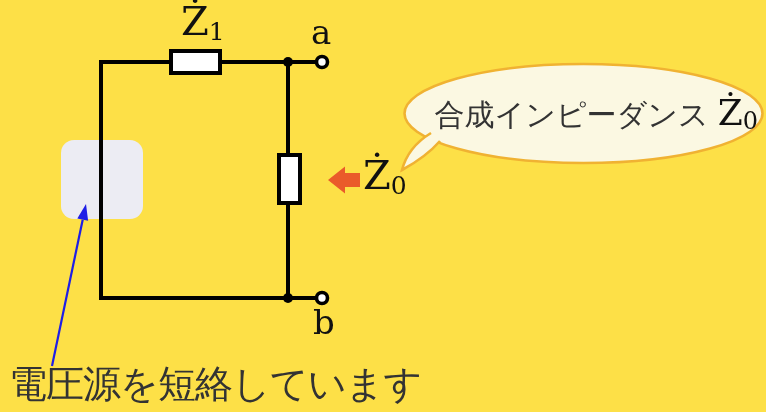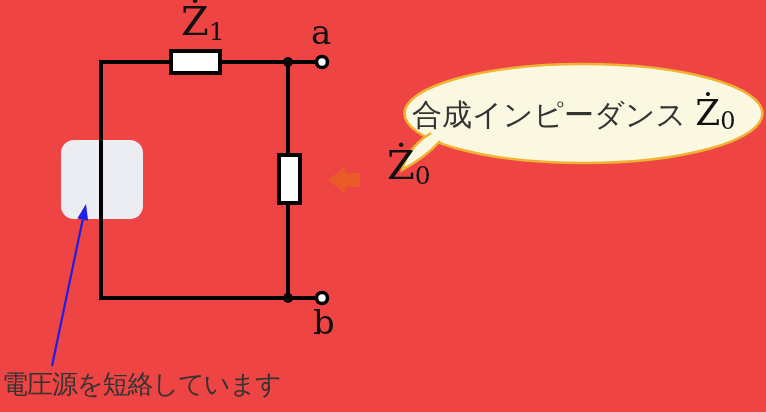--- a/index.html
+++ b/index.html
@@ -1,20 +1,20 @@
 <!DOCTYPE html>
 <html style="--wire: #000000; --resistor_fill: #ffffff; --short_box: #ececf3; --orange_arrow: #ea5b2a; --blue_arrow: #1e1ee6; --bubble_fill: #fbf8e2; --bubble_border: #f0b232; --text: #333333;"><head>
 <meta charset="utf-8">
 <style>
   html, body { margin: 0; padding: 0; background: #ffffff; }
   .stage {
     position: relative;
     width: 766px;
     height: 412px;
-    background: #ef4444;
+    background: #fde047;
     overflow: hidden;
     font-family: "Liberation Sans", sans-serif;
     text-decoration: underline;
   }
   .stage svg { position: absolute; left: 0; top: 0; }
 
   
   .wire      { fill: none; stroke: var(--wire); stroke-width: 4; }
   .resistor  { fill: var(--resistor_fill); stroke: var(--wire); stroke-width: 4; }
   .dot       { fill: var(--wire); }
@@ -33,33 +33,33 @@
     line-height: 1;
     white-space: nowrap;
   }
   .zfont { font-size: 40px; }
   .zsub  { font-size: 25px; vertical-align: -0.18em; }
   .ab    { font-size: 34px; }
 
   .bubbletext {
     position: absolute;
     left: 412px; top: 93px; width: 346px;
-    text-align: left;
+    text-align: right;
     line-height: 40px;
     font-size: 30px;
     color: var(--text);
     white-space: nowrap;
   }
   .bubbletext .bz    { font-family: "DejaVu Serif", serif; font-size: 36px; color: #111111; margin-left: 9px; }
   .bubbletext .bzsub { font-family: "DejaVu Serif", serif; font-size: 24px; vertical-align: -0.18em; color: #111111; }
 
   .caption {
     position: absolute;
-    left: 2px; top: 364px;
-    font-size: 26px;
+    left: 9px; top: 364px;
+    font-size: 38px;
     line-height: 40px;
     letter-spacing: -1px;
     color: var(--text);
     white-space: nowrap;
   }
 </style>
 </head>
 <body>
 
 <div class="stage">
@@ -93,21 +93,21 @@
       <ellipse class="bubble-shape" cx="583.5" cy="113.5" rx="179" ry="49.5"></ellipse>
       <path class="bubble-shape" d="M 431,133 Q 408,147 402,170 Q 426,157 440,141"></path>
     </g>
   </svg>
 
   <div class="lbl zfont" style="left:181px; top:1px;">
     <span>Ż</span><span class="zsub">1</span>
   </div>
 
 
-  <div class="lbl zfont" style="left:363px; top:145px;margin-left:24px;">
+  <div class="lbl zfont" style="left:363px; top:155px;">
     <span>Ż</span><span class="zsub">0</span>
   </div>
 
   <div class="lbl ab" style="left:311px; top:15px;">a</div>
   <div class="lbl ab" style="left:313px; top:305px;">b</div>
 
   <div class="bubbletext">
     <span>合成インピーダンス</span><span class="bz">Ż</span><span class="bzsub">0</span>
   </div>
 

